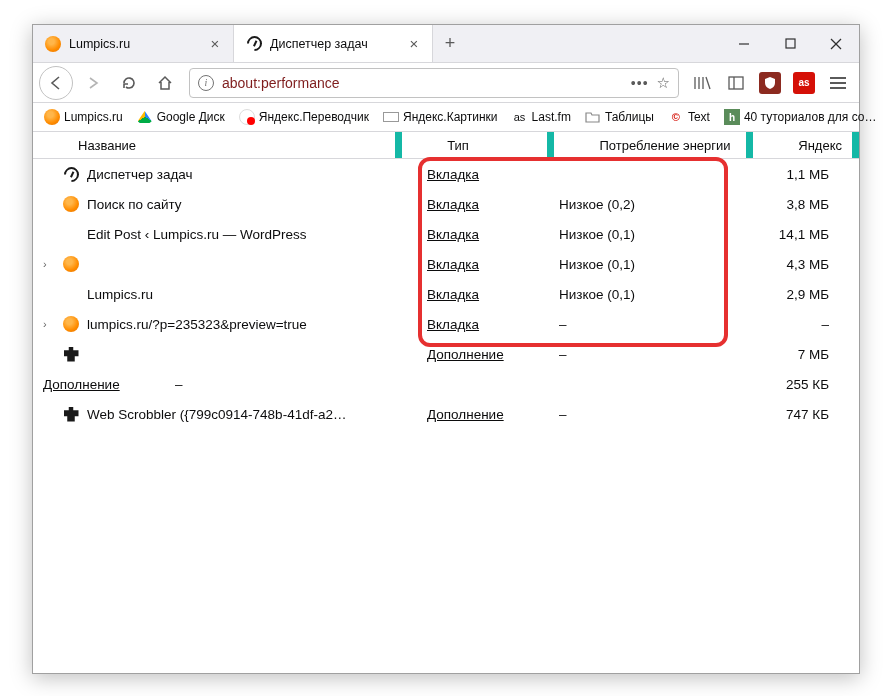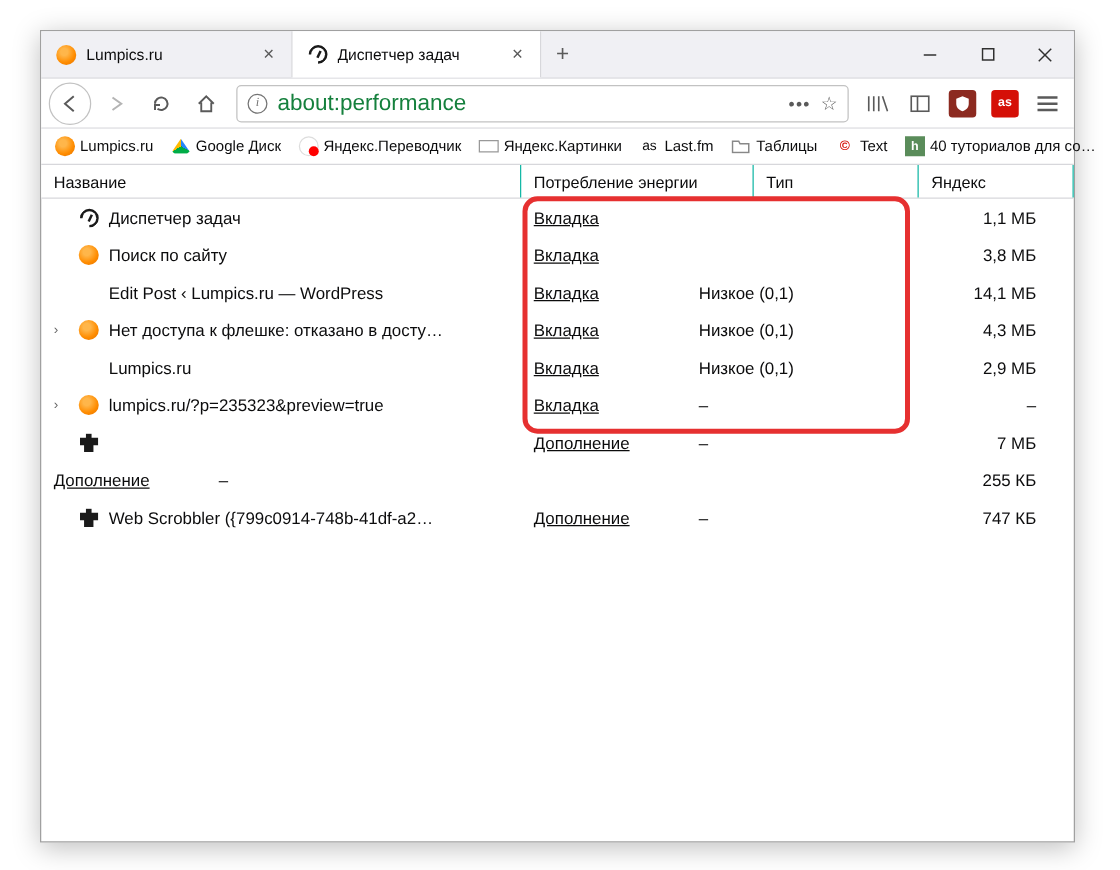--- a/index.html
+++ b/index.html
@@ -84,41 +84,41 @@
       width:32px;height:32px;border-radius:4px;
       display:flex;align-items:center;justify-content:center;color:#5a5a5a;
     }
     .nav-btn.back{border:1px solid #c2c2c2;border-radius:50%;width:34px;height:34px;}
     .urlbar {
       flex:1;height:30px;border:1px solid #c2c2c2;border-radius:4px;
       display:flex;align-items:center;padding:0 8px;gap:8px;color:#737373;
       margin:0 4px;
     }
     .urlbar .info{width:16px;height:16px;border:1.5px solid #737373;border-radius:50%;display:flex;align-items:center;justify-content:center;font-size:10px;font-style:italic;font-family:serif;}
-    .urlbar .addr{flex:1;color:#15803d;font-size:18px;}
+    .urlbar .addr{flex:1;color:#7f1d1d;font-size:14px;}
     .urlbar .dots{color:#5a5a5a;font-size:14px;letter-spacing:1px;}
     .urlbar .star{color:#5a5a5a;font-size:15px;}
     .tool-icon{width:30px;height:30px;display:flex;align-items:center;justify-content:center;color:#5a5a5a;}
     .tool-icon.ublock{background:#8c2a20;color:#fff;border-radius:3px;width:22px;height:22px;}
     .tool-icon.last{background:#d51007;color:#fff;border-radius:3px;width:22px;height:22px;font-size:10px;font-weight:bold;}
     .hamburger{width:30px;display:flex;flex-direction:column;gap:3px;align-items:center;justify-content:center;}
     .hamburger span{width:16px;height:2px;background:#5a5a5a;}
     
     .bookmarks {
       height:29px;border-bottom:1px solid #d7d7db;background:#fff;
       display:flex;align-items:center;padding:0 6px;gap:4px;font-size:12px;
     }
     .bm{display:flex;align-items:center;gap:4px;padding:2px 5px;white-space:nowrap;cursor:pointer;}
     .bm .ico{width:16px;height:16px;display:flex;align-items:center;justify-content:center;font-size:11px;flex-shrink:0;}
     
     .table-header {
       height:27px;background:#fff;border-bottom:1px solid #d7d7db;
       display:flex;align-items:center;font-size:13px;
     }
-    .th{padding:0 10px;border-right:1px solid #14b8a6;height:100%;display:flex;align-items:center;}
+    .th{padding:0 10px;border-right:7px solid #14b8a6;height:100%;display:flex;align-items:center;margin-left:35px;}
     .col-name{width:384px;}
     .col-type{width:132px;}
     .col-energy{width:186px;}
     .col-mem{flex:1;}
     
     .rows{flex:1;overflow:hidden;}
     .row{height:30px;display:flex;align-items:center;font-size:13.5px;}
     .row .c-name{width:384px;display:flex;align-items:center;padding-left:28px;gap:8px;white-space:nowrap;overflow:hidden;}
     .row .c-name .expander{width:12px;margin-left:-18px;color:#666;font-size:11px;}
     .row .c-name .rowicon{width:16px;height:16px;flex-shrink:0;display:flex;align-items:center;justify-content:center;}
@@ -289,22 +289,22 @@
     <div class="bm">
         <span class="ico">
           <span class="htut">h</span>
         </span>
         <span>40 туториалов для со…</span>
       </div>
   </div>
 
   <div class="table-header">
     <div class="th col-name">Название</div>
+    <div class="th col-type">Тип</div>
     <div class="th col-energy">Потребление энергии</div>
-    <div class="th col-type">Тип</div>
     <div class="th col-mem">Яндекс</div>
   </div>
 
   <div class="rows" id="rows-container">
       <div class="row">
         <div class="c-name">
           <span class="expander"></span>
           <span class="rowicon">
             <span class="gauge"></span>
           </span>
@@ -315,39 +315,39 @@
       </div>
       <div class="row">
         <div class="c-name">
           <span class="expander"></span>
           <span class="rowicon">
             <span class="orange"></span>
           </span>
           <span class="txt">Поиск по сайту</span>
         </div>
         <div class="c-type">Вкладка</div>
+        <div class="c-energy">Низкое (0,2)</div>
         <div class="c-mem">3,8 МБ</div>
       </div>
       <div class="row">
         <div class="c-name">
           <span class="expander"></span>
           <span class="rowicon"></span>
           <span class="txt">Edit Post ‹ Lumpics.ru — WordPress</span>
         </div>
         <div class="c-type">Вкладка</div>
         <div class="c-energy">Низкое (0,1)</div>
         <div class="c-mem">14,1 МБ</div>
       </div>
       <div class="row">
         <div class="c-name">
           <span class="expander">›</span>
           <span class="rowicon">
             <span class="orange"></span>
           </span>
-          <span class="txt">Нет доступа к флешке: отказано в досту…</span>
         </div>
         <div class="c-type">Вкладка</div>
         <div class="c-energy">Низкое (0,1)</div>
         <div class="c-mem">4,3 МБ</div>
       </div>
       <div class="row">
         <div class="c-name">
           <span class="expander"></span>
           <span class="rowicon"></span>
           <span class="txt">Lumpics.ru</span>

